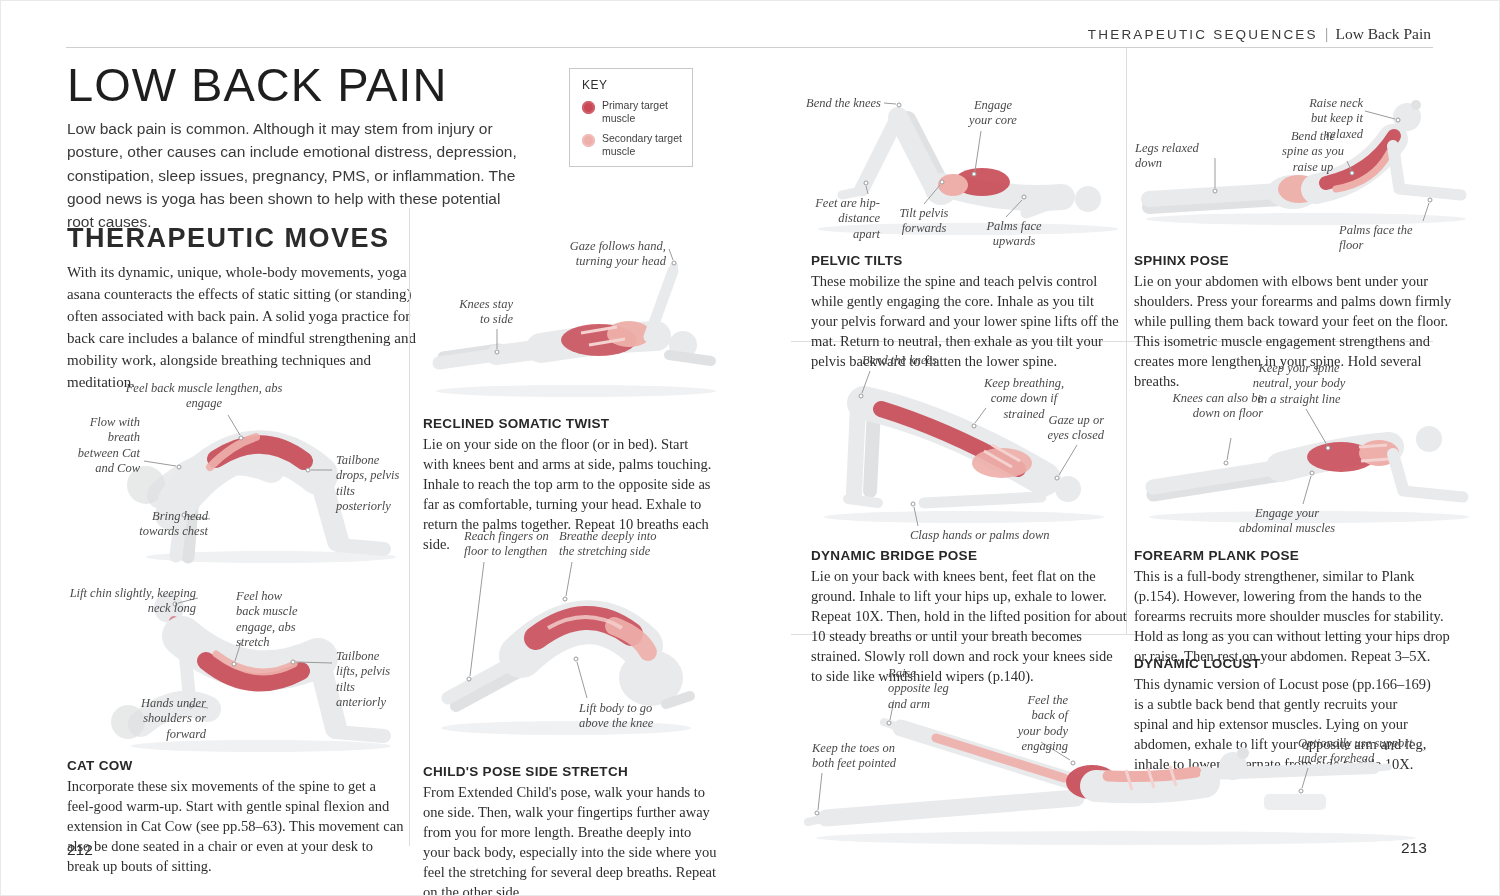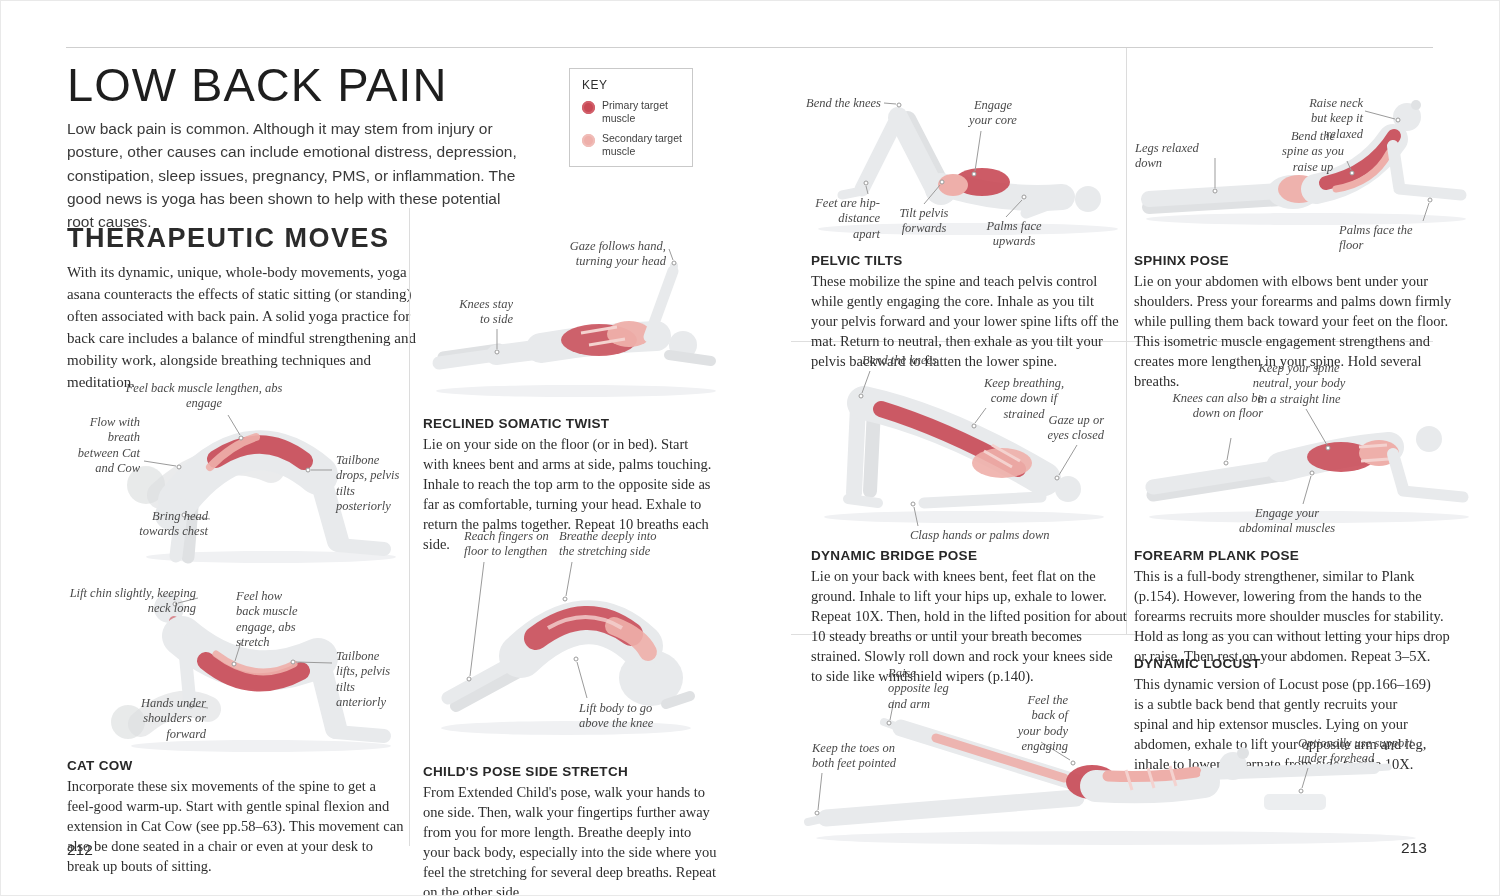--- a/index.html
+++ b/index.html
@@ -42,20 +42,23 @@
   .illo svg{position:absolute;left:0;top:0;}
   .annot{position:absolute;font-family:"Liberation Serif",serif;font-style:italic;
          font-size:12.5px;line-height:1.22;color:#4a4a4a;}
   .ta-r{text-align:right;} .ta-c{text-align:center;} .ta-l{text-align:left;}
 </style>
 </head>
 <body>
 
 <div class="page">
 
+  <div class="runhead">
+    <span class="sec">THERAPEUTIC SEQUENCES</span><span class="sep">|</span><span class="topic">Low Back Pain</span>
+  </div>
   <div class="rule" style="left:65px;top:46px;width:1367px;"></div>
 
   <div class="big-title">LOW BACK PAIN</div>
   <div class="intro">Low back pain is common. Although it may stem from injury or posture, other causes can include emotional distress, depression, constipation, sleep issues, pregnancy, PMS, or inflammation. The good news is yoga has been shown to help with these potential root causes.</div>
 
   <div class="keybox">
     <div class="kt">KEY</div>
     <div class="krow">
       <span class="dot primary"></span>
       <span class="kl">Primary target muscle</span>

